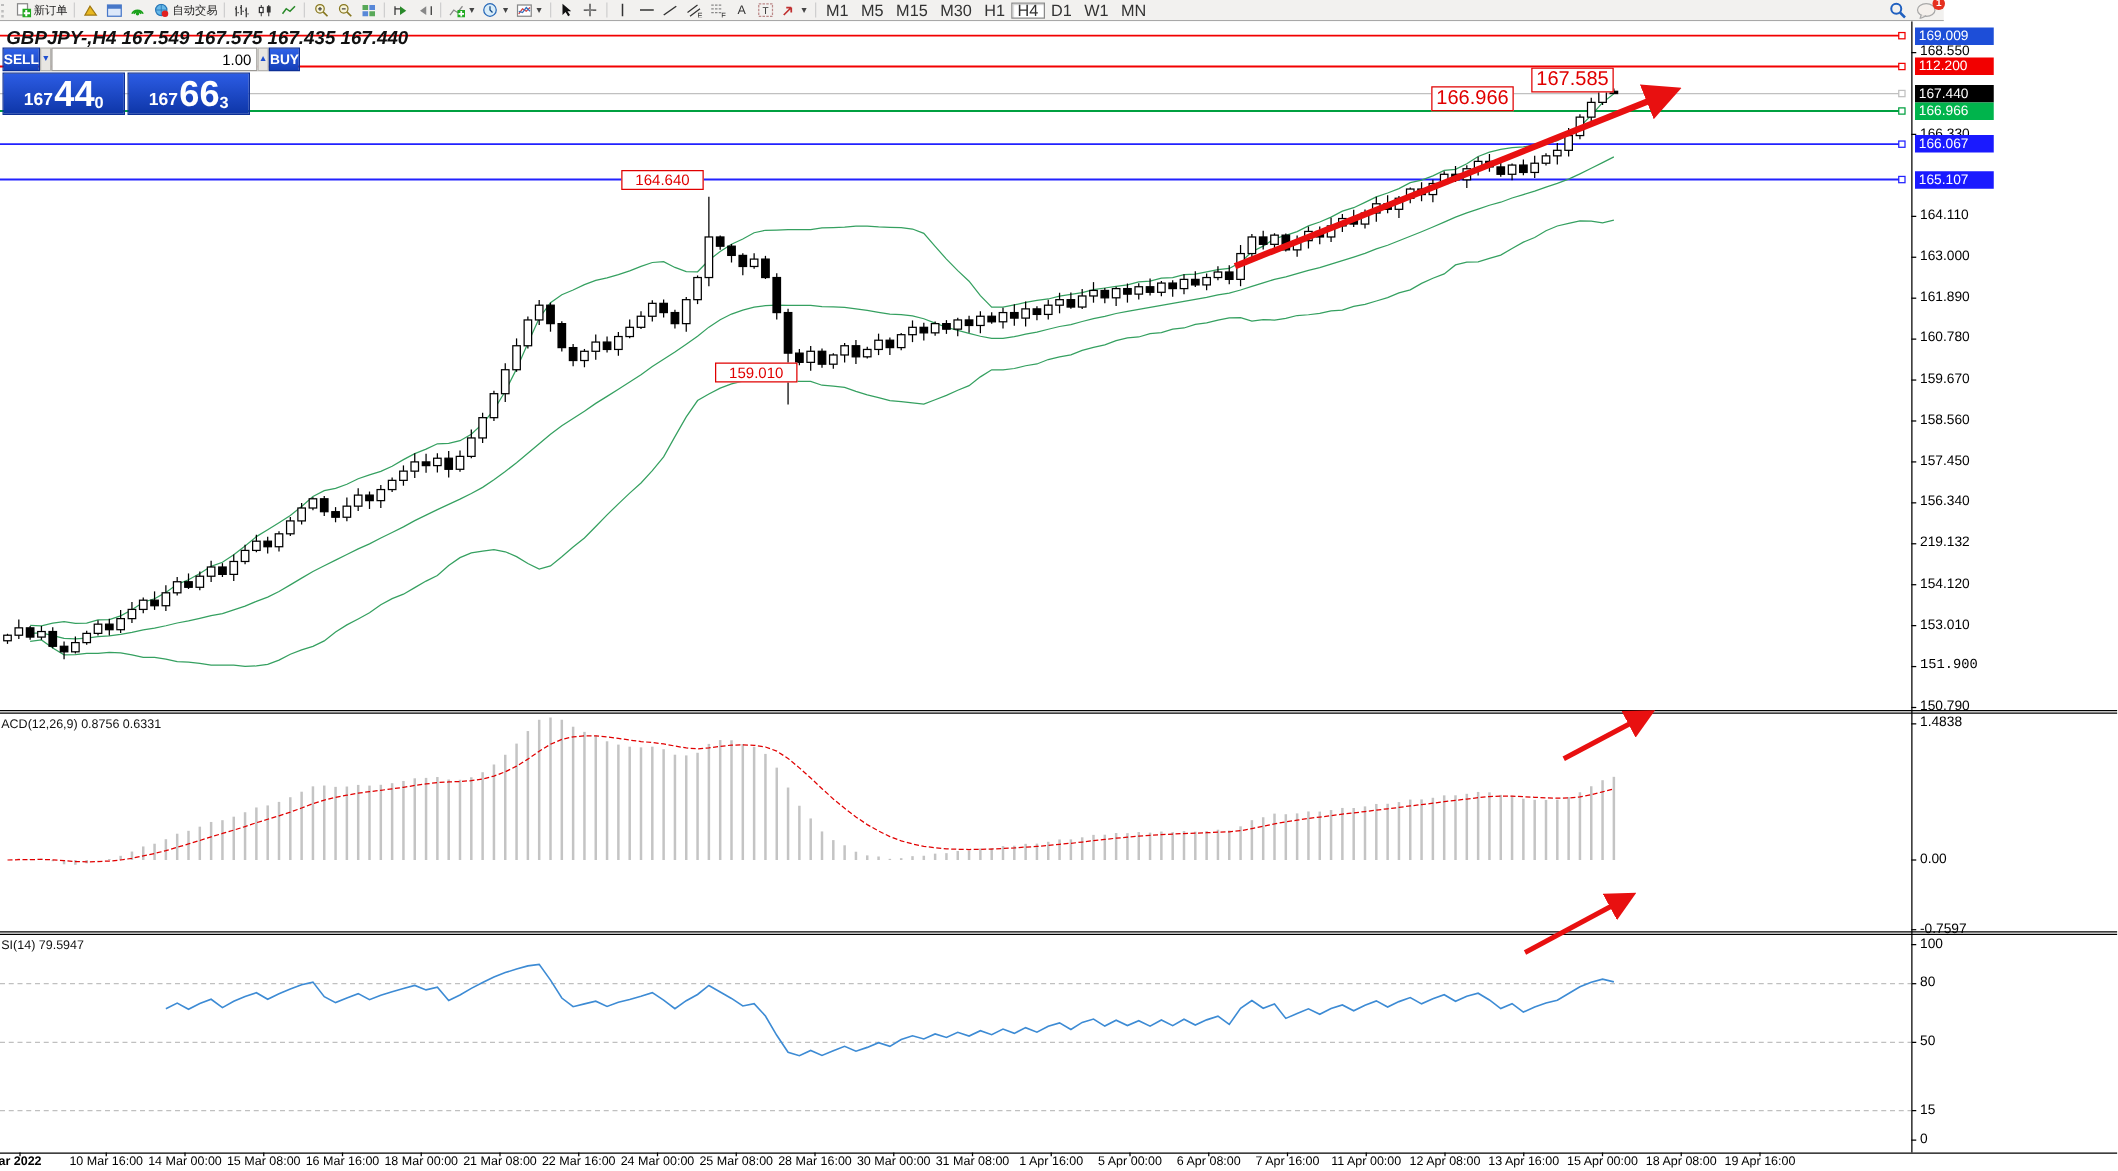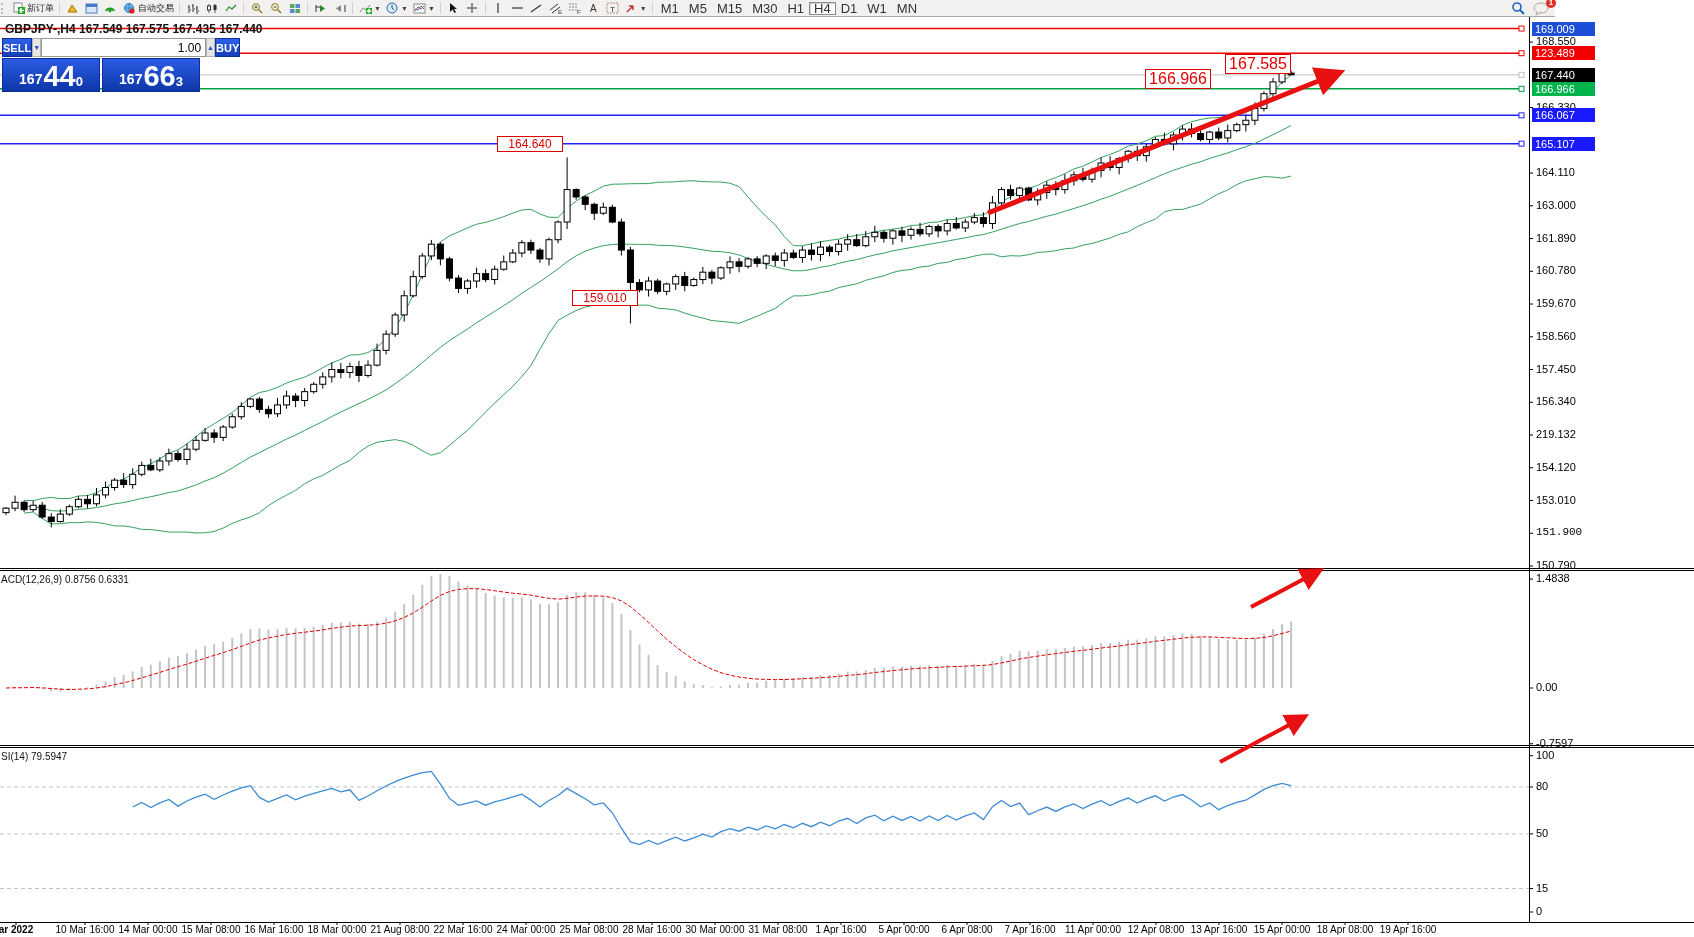--- a/index.html
+++ b/index.html
@@ -17,21 +17,21 @@
   .tf{padding:0 5px;height:13px;line-height:13px;color:#333;font-size:13px;}
   .tf.active{background:#fff;border:1px solid #8a8a8a;box-shadow:inset 1px 1px 1px #d0d0d0;
              height:11px;line-height:11px;padding:0 4px;}
   .tb-right{position:absolute;right:2px;top:1px;display:flex;align-items:center;}
   .badge{position:absolute;right:-3px;top:-3px;width:10px;height:10px;border-radius:50%;
          background:#e53020;color:#fff;font-size:8px;font-weight:bold;text-align:center;line-height:10px;}
   
   #chart-area{position:absolute;left:0;top:17px;width:1694px;height:920px;background:#fff;}
   #chart-svg{position:absolute;left:0;top:0;pointer-events:none;}
   #labels{position:absolute;left:0;top:0;width:1694px;height:920px;pointer-events:none;}
-  .chart-title{position:absolute;left:5px;top:5px;font-size:12px;font-weight:bold;color:#111;}
+  .chart-title{position:absolute;left:5px;top:5px;font-size:15px;font-weight:bold;color:#111;font-style:italic;}
   .ind-label{position:absolute;left:1px;font-size:10px;color:#111;}
   .tick-lab{position:absolute;left:1536px;font-size:11px;color:#000;white-space:nowrap;}
   .line-lab{position:absolute;left:1532px;width:60px;height:14px;font-size:11px;color:#fff;
             padding:0 0 0 3px;line-height:14px;pointer-events:auto;}
   .time-lab{position:absolute;top:907px;width:90px;text-align:center;font-size:10px;color:#000;white-space:nowrap;}
   .anno{position:absolute;background:#fff;border:1px solid #e00000;color:#e00000;
         text-align:center;pointer-events:auto;}
   
   .ocp{position:absolute;left:2px;top:21px;width:198px;pointer-events:auto;}
   .ocp-row1{display:flex;height:19px;}
@@ -809,40 +809,40 @@
       <div class="tick-lab" style="top: 345.53px;">157.450</div>
       <div class="tick-lab" style="top: 312.785px;">158.560</div>
       <div class="tick-lab" style="top: 280.04px;">159.670</div>
       <div class="tick-lab" style="top: 247.295px;">160.780</div>
       <div class="tick-lab" style="top: 214.55px;">161.890</div>
       <div class="tick-lab" style="top: 181.805px;">163.000</div>
       <div class="tick-lab" style="top: 149.06px;">164.110</div>
       <div class="tick-lab" style="top: 83.57px;">166.330</div>
       <div class="tick-lab" style="top: 18.08px;">168.550</div>
       <div class="line-lab" style="top: 4.5395px; background: #1d4ed8;">169.009</div>
-      <div class="line-lab" style="top: 29.2015px; background: rgb(242, 0, 0);">123.489</div>
+      <div class="line-lab" style="top: 29.2015px; background: rgb(242, 0, 0);">112.200</div>
       <div class="line-lab" style="top: 50.825px; background: rgb(0, 0, 0);">167.440</div>
       <div class="line-lab" style="top: 64.808px; background: rgb(0, 180, 76);">166.966</div>
       <div class="line-lab" style="top: 91.3285px; background: rgb(26, 26, 255);">166.067</div>
       <div class="line-lab" style="top: 119.648px; background: rgb(26, 26, 255);">165.107</div>
       <div class="tick-lab" style="top: 555.089px;">1.4838</div>
       <div class="tick-lab" style="top: 664px;">0.00</div>
       <div class="tick-lab" style="top: 719.762px;">-0.7597</div>
       <div class="tick-lab" style="top: 731.7px;">100</div>
       <div class="tick-lab" style="top: 762.96px;">80</div>
       <div class="tick-lab" style="top: 809.85px;">50</div>
       <div class="tick-lab" style="top: 864.555px;">15</div>
       <div class="tick-lab" style="top: 888px;">0</div>
       <div class="time-lab" style="left: -29px; font-weight: bold;">ar 2022</div>
       <div class="time-lab" style="left: 40px;">10 Mar 16:00</div>
       <div class="time-lab" style="left: 103px;">14 Mar 00:00</div>
       <div class="time-lab" style="left: 166px;">15 Mar 08:00</div>
       <div class="time-lab" style="left: 229px;">16 Mar 16:00</div>
       <div class="time-lab" style="left: 292px;">18 Mar 00:00</div>
-      <div class="time-lab" style="left: 355px;">21 Aug 08:00</div>
+      <div class="time-lab" style="left: 355px;">21 Mar 08:00</div>
       <div class="time-lab" style="left: 418px;">22 Mar 16:00</div>
       <div class="time-lab" style="left: 481px;">24 Mar 00:00</div>
       <div class="time-lab" style="left: 544px;">25 Mar 08:00</div>
       <div class="time-lab" style="left: 607px;">28 Mar 16:00</div>
       <div class="time-lab" style="left: 670px;">30 Mar 00:00</div>
       <div class="time-lab" style="left: 733px;">31 Mar 08:00</div>
       <div class="time-lab" style="left: 796px;">1 Apr 16:00</div>
       <div class="time-lab" style="left: 859px;">5 Apr 00:00</div>
       <div class="time-lab" style="left: 922px;">6 Apr 08:00</div>
       <div class="time-lab" style="left: 985px;">7 Apr 16:00</div>

